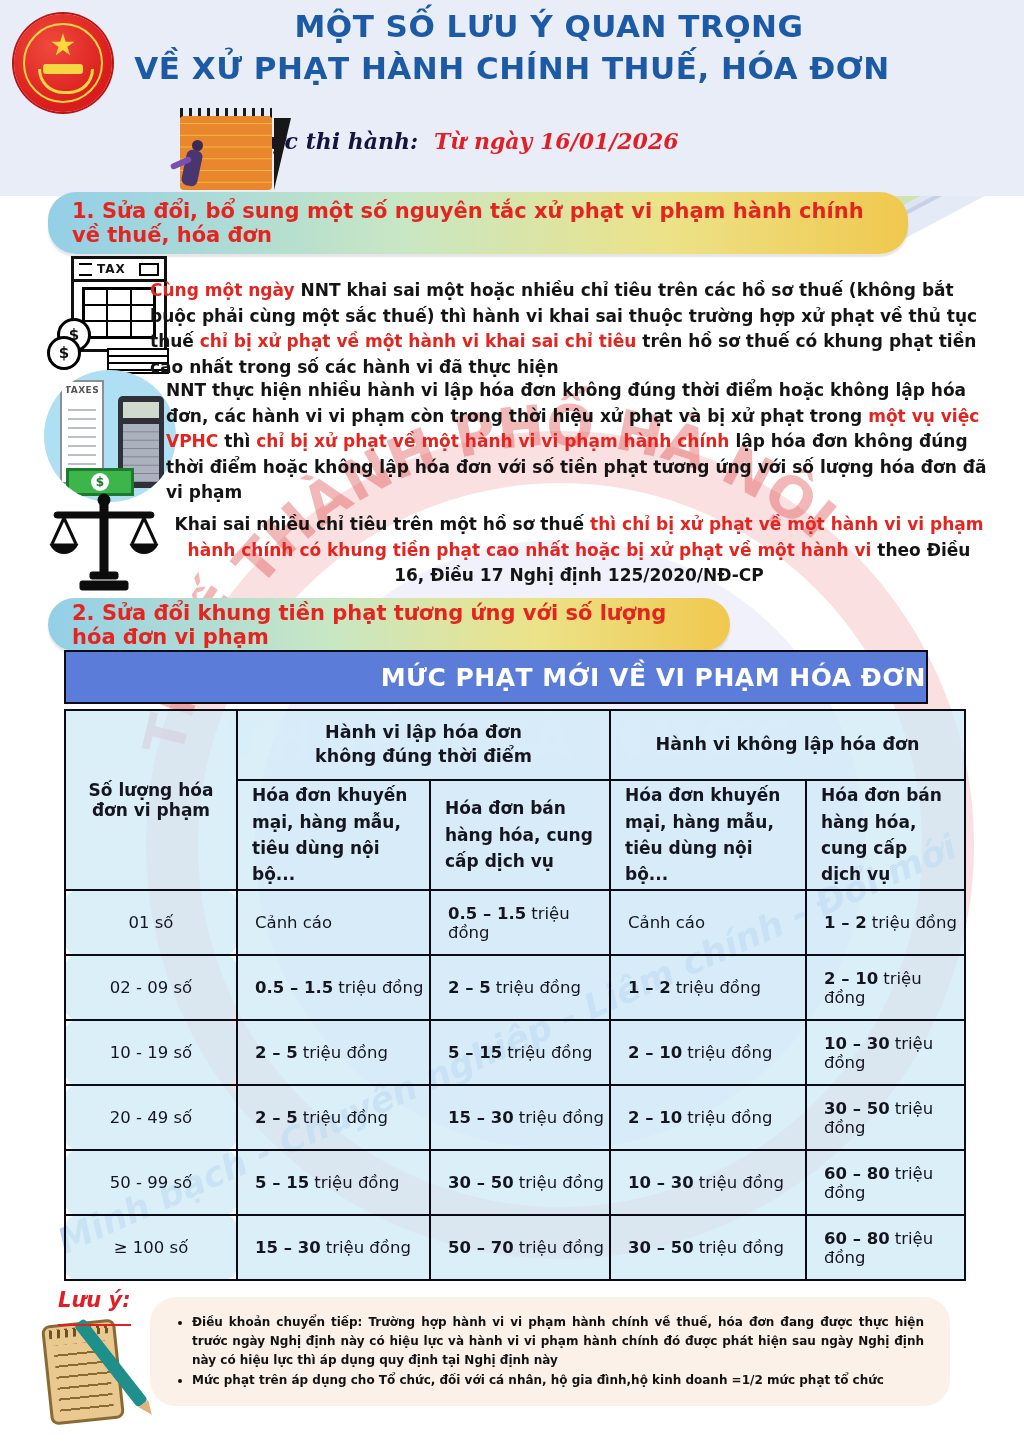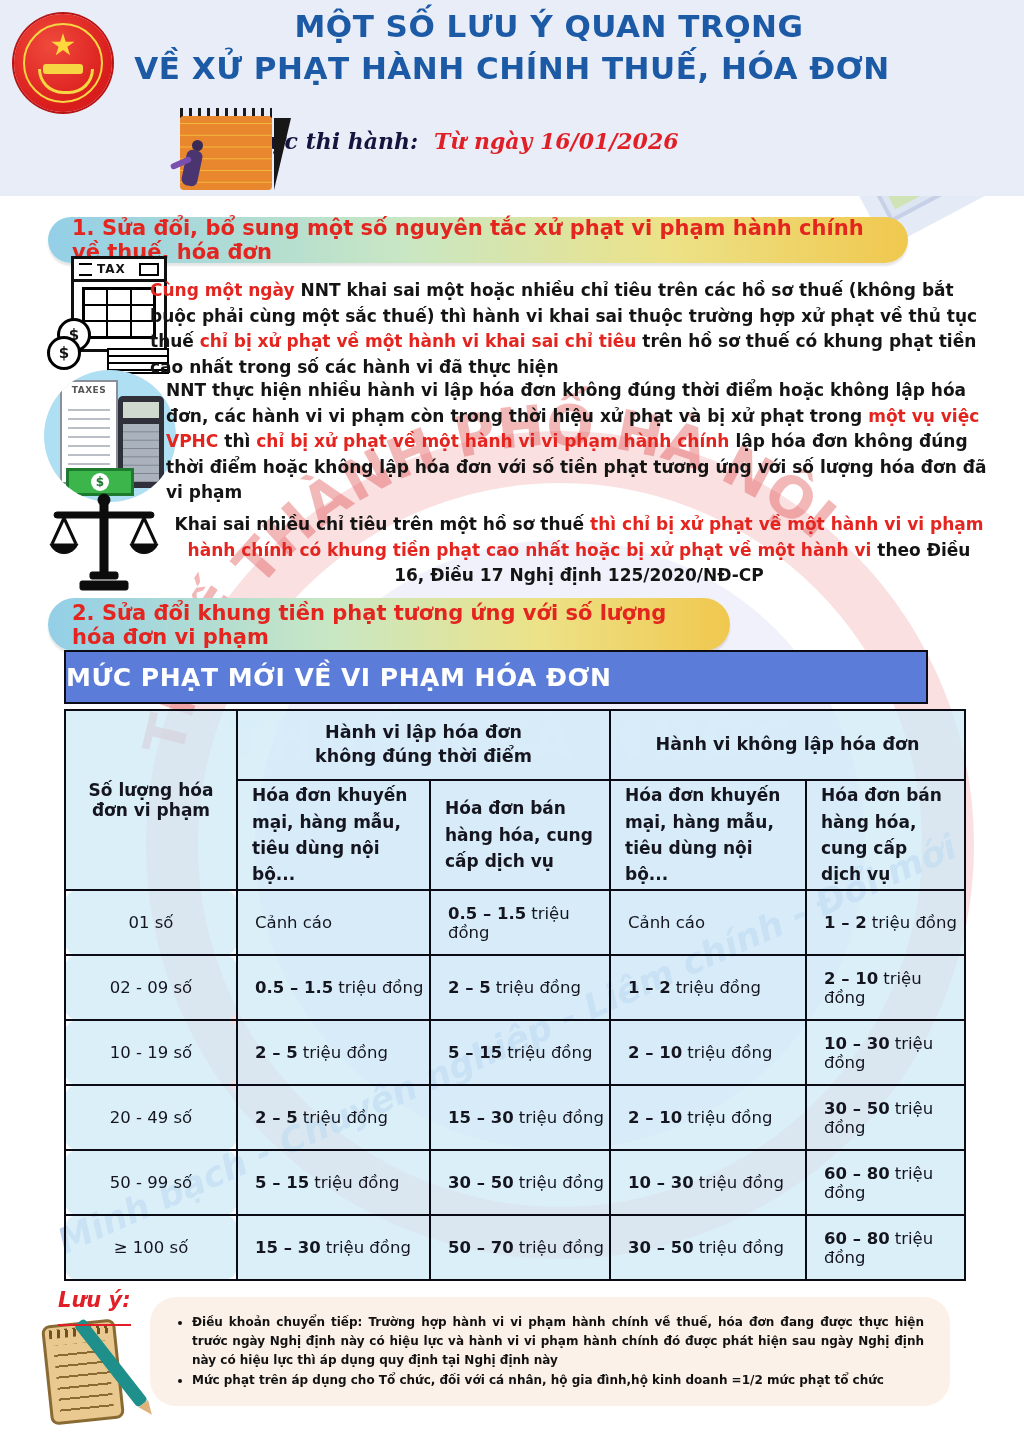--- a/index.html
+++ b/index.html
@@ -47,21 +47,21 @@
   .bill .inner i{width:26px;height:26px;border-radius:50%;border:3px solid #a9c37f;transform:rotate(28deg);}
   .bill-a{left:8px;top:-14px;width:128px;height:58px;}
   .bill-b{left:58px;top:126px;width:132px;height:60px;}
   .lens{position:absolute;left:58px;top:34px;width:80px;height:80px;border-radius:50%;border:13px solid #c8d3ea;background:rgba(255,255,255,.25);}
   .lens-handle{position:absolute;left:138px;top:118px;width:58px;height:15px;background:#97a5c6;border-radius:8px;transform:rotate(38deg);}
   
   .pill{position:absolute;z-index:2;border-radius:28px;display:flex;align-items:center;padding:0 24px;
         font-weight:bold;color:#e4251f;font-size:21px;
         background:linear-gradient(90deg,#93cfe7 0%,#c9e7c3 42%,#ece288 72%,#f0c84e 100%);
         box-shadow:0 3px 2px rgba(0,0,0,.10);}
-  .pill-1{left:48px;top:217px;width:812px;height:46px;}
+  .pill-1{left:48px;top:192px;width:812px;height:62px;}
   .pill-2{left:48px;top:598px;width:634px;height:53px;}
   
   .para{position:absolute;z-index:2;font-size:17px;font-weight:bold;line-height:1.5;color:#141414;}
   .para-1{left:150px;top:278px;width:842px;}
   .para-2{left:166px;top:378px;width:824px;}
   .para-3{left:170px;top:512px;width:818px;text-align:center;}
   .seg.r{color:#e4251f;}
   
   .icon-taxdoc{position:absolute;left:55px;top:256px;width:118px;height:112px;z-index:2;}
   .doc1{position:absolute;left:16px;top:0;width:96px;height:96px;background:#fff;border:3px solid #101010;box-sizing:border-box;}
@@ -73,37 +73,37 @@
         display:grid;grid-template-columns:1fr 1fr 1fr;grid-template-rows:1fr 1fr 1fr;}
   .doc1-grid div{border:1px solid #000;}
   .coin{position:absolute;width:34px;height:34px;border-radius:50%;background:#fff;border:3px solid #000;
         box-sizing:border-box;display:flex;align-items:center;justify-content:center;font-weight:bold;font-size:15px;}
   .coin-a{left:2px;bottom:16px;} .coin-b{left:-8px;bottom:-2px;}
   .bills{position:absolute;right:4px;bottom:-6px;width:58px;height:22px;
         background:repeating-linear-gradient(#fff 0 5px,#000 5px 7px);border:2px solid #000;}
   
   .icon-taxes{position:absolute;left:44px;top:370px;width:132px;height:132px;border-radius:50%;
         background:#aedff2;overflow:hidden;z-index:2;}
-  .doc2{position:absolute;left:16px;top:10px;width:58px;height:104px;background:#fff;border:2px solid #8a8f99;box-sizing:border-box;}
+  .doc2{position:absolute;left:16px;top:10px;width:44px;height:104px;background:#fff;border:2px solid #8a8f99;box-sizing:border-box;}
   .doc2 .t{display:block;text-align:center;font-size:9px;font-weight:bold;color:#555;margin-top:3px;letter-spacing:.5px;}
   .doc2 .lines{position:absolute;left:6px;right:6px;top:20px;bottom:6px;
         background:repeating-linear-gradient(transparent 0 7px,#b9bec7 7px 9px);}
   .calc{position:absolute;right:12px;top:26px;width:46px;height:92px;background:#30303a;border-radius:5px;}
   .calc .scr{position:absolute;left:5px;top:6px;right:5px;height:16px;background:#cfd9cd;}
   .calc .keys{position:absolute;left:5px;right:5px;top:28px;bottom:6px;
         background-image:linear-gradient(#aab2bd,#aab2bd);background-size:9px 8px;background-repeat:space;}
   .bill-g{position:absolute;left:22px;bottom:6px;width:68px;height:28px;background:#3cb54a;border:3px solid #1e7a2e;
         box-sizing:border-box;display:flex;align-items:center;justify-content:center;}
   .bill-g b{width:18px;height:18px;border-radius:50%;background:#fff;color:#1e7a2e;font-size:12px;
         display:flex;align-items:center;justify-content:center;}
   
   .icon-scales{position:absolute;left:46px;top:492px;width:116px;height:102px;z-index:2;}
   
   .tbl-title{position:absolute;left:64px;top:650px;width:864px;height:54px;z-index:2;background:#5b7cd9;
-        border:2px solid #0c0c16;box-sizing:border-box;display:flex;align-items:center;justify-content:flex-start;
+        border:2px solid #0c0c16;box-sizing:border-box;display:flex;align-items:center;justify-content:flex-end;
         color:#fff;font-weight:bold;font-size:25px;letter-spacing:.5px;}
   .grid{position:absolute;left:64px;top:709px;width:900px;z-index:2;border-collapse:collapse;table-layout:fixed;}
   .grid td{border:2.5px solid #0b0b15;background:rgba(206,234,247,.74);color:#15151f;
         vertical-align:middle;box-sizing:border-box;}
   .g-rowhead{text-align:center;font-weight:bold;font-size:17px;padding:0 18px;}
   .g-group{text-align:center;font-weight:bold;font-size:17.5px;height:70px;}
   .g-group span{display:inline-block;max-width:235px;line-height:1.35;}
   .g-group.wide span{max-width:340px;}
   .g-sub{height:110px;font-weight:bold;font-size:17px;padding:0 14px;line-height:1.55;}
   .rowlabel{height:65px;text-align:center;font-size:16.5px;border-radius:13px;}

